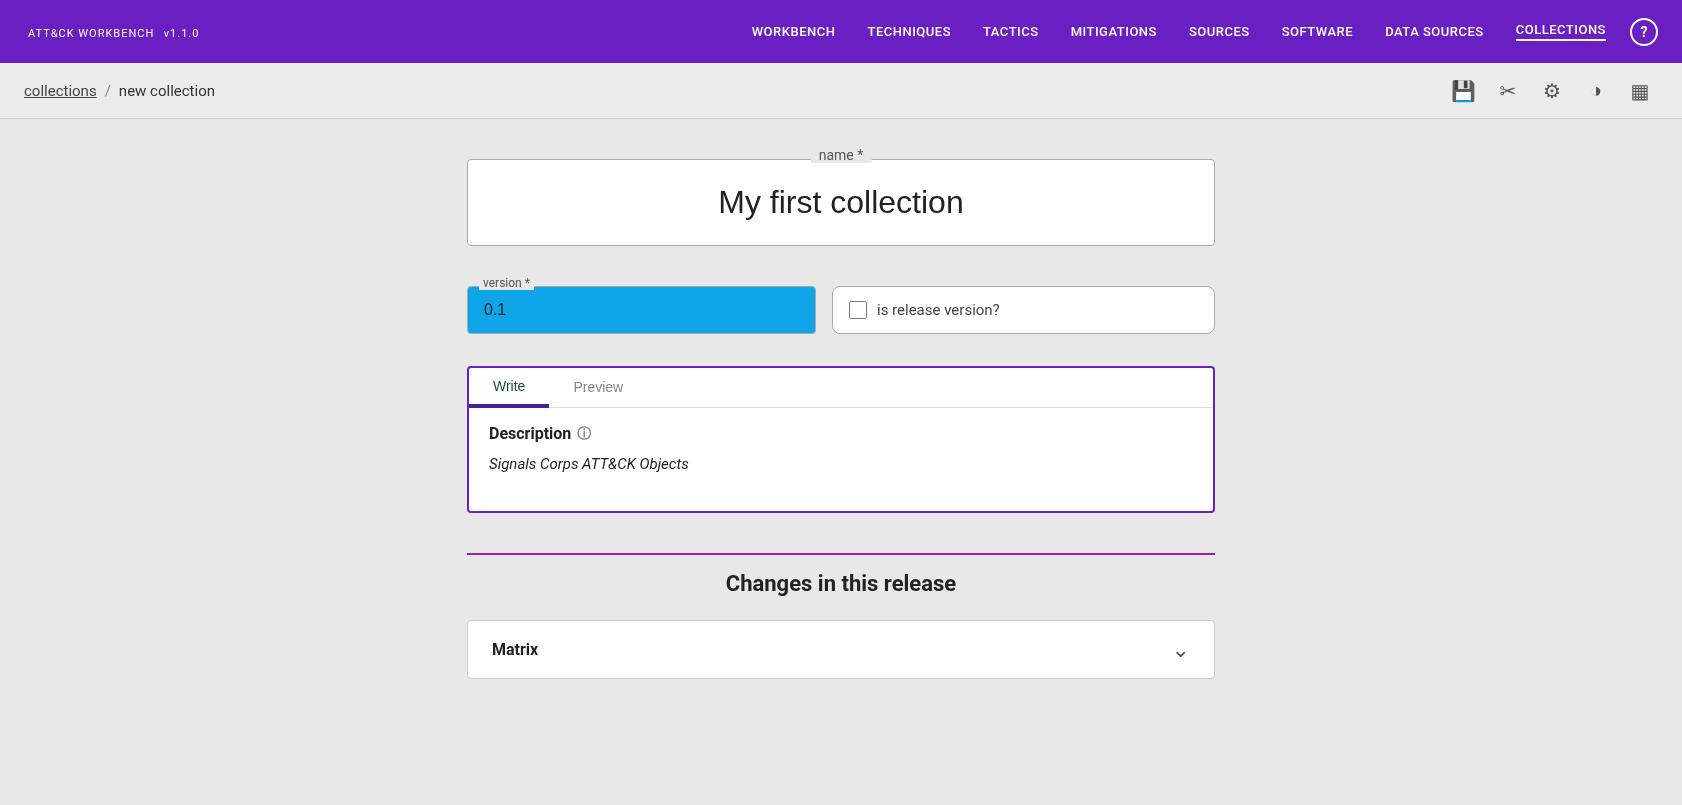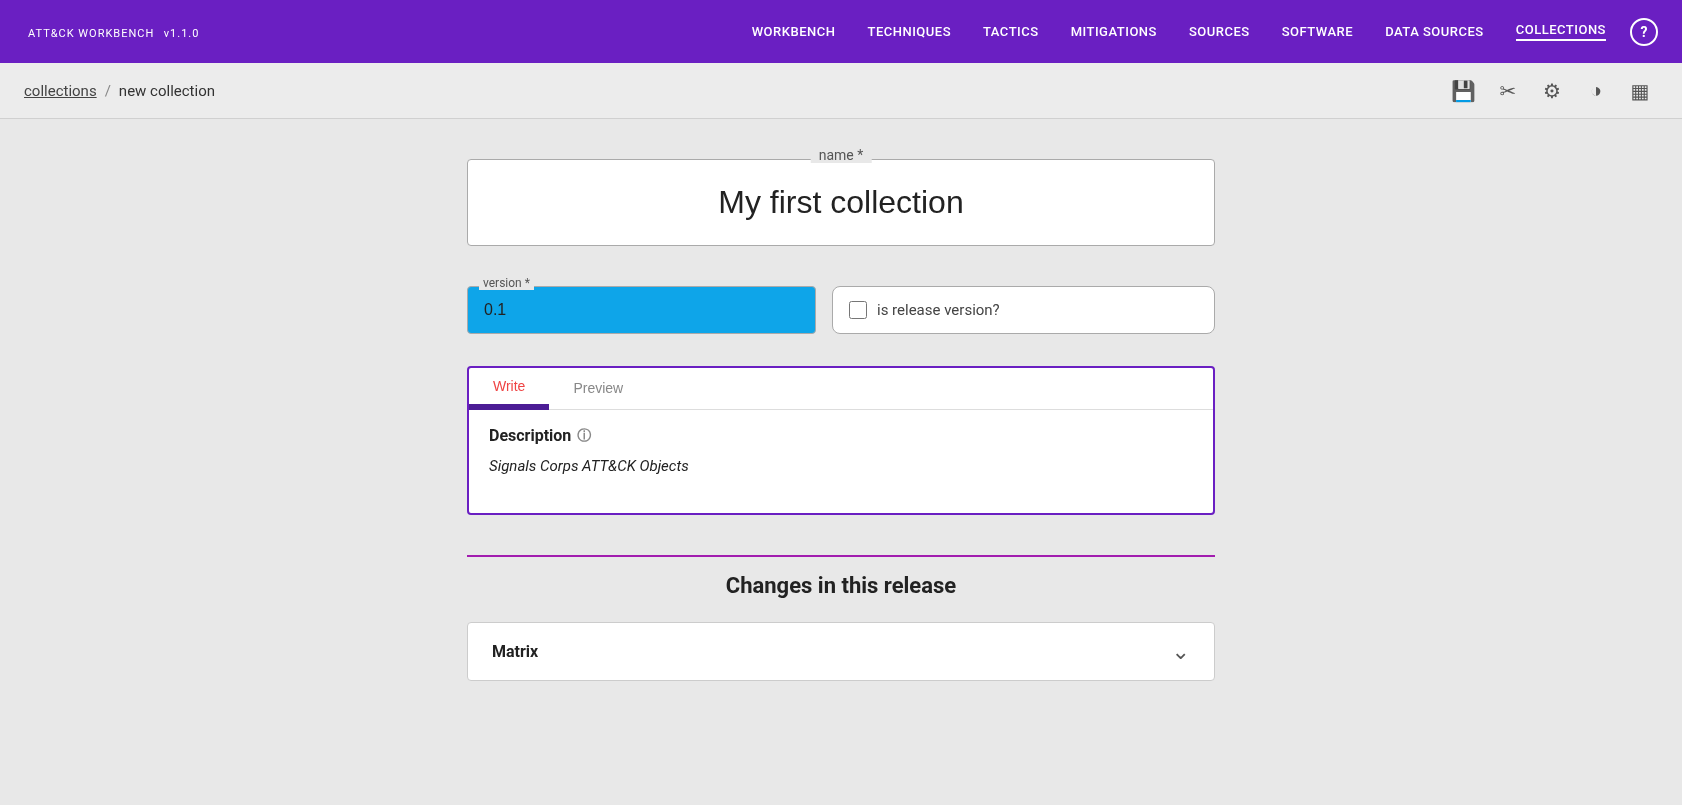--- a/index.html
+++ b/index.html
@@ -216,22 +216,22 @@
       padding: 10px 24px;
       font-size: 14px;
       color: #888;
       cursor: pointer;
       border: none;
       background: none;
       border-bottom: 2px solid transparent;
       margin-bottom: -1px;
     }
     .editor-tab.active {
-      color: #ef4444;
-      border-bottom: 6px solid #4c1d95;
+      color: #14532d;
+      border-bottom: 4px solid #4c1d95;
     }
     .editor-body {
       padding: 16px 20px;
     }
     .editor-desc-title {
       font-size: 16px;
       font-weight: 700;
       color: #222;
       display: flex;
       align-items: center;

